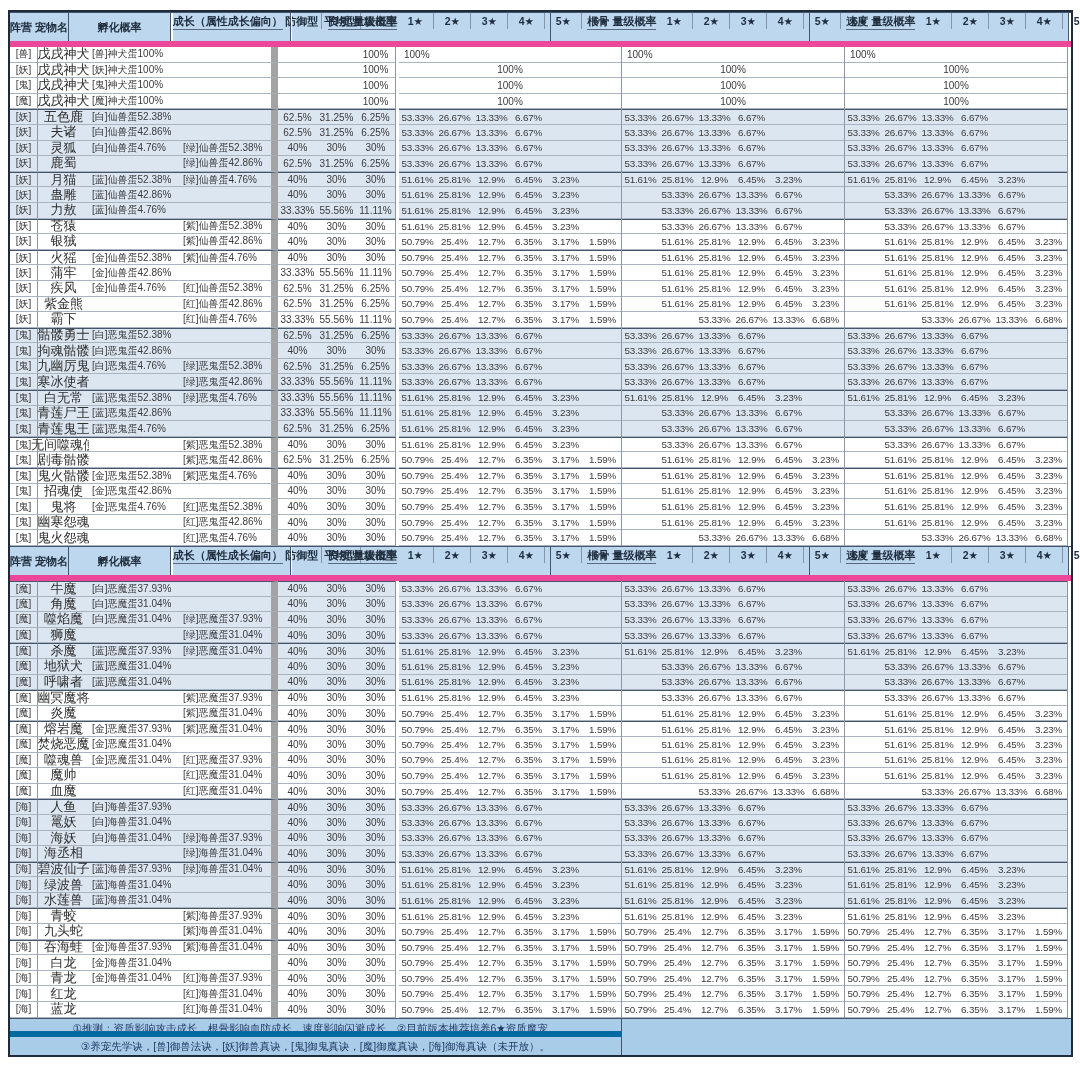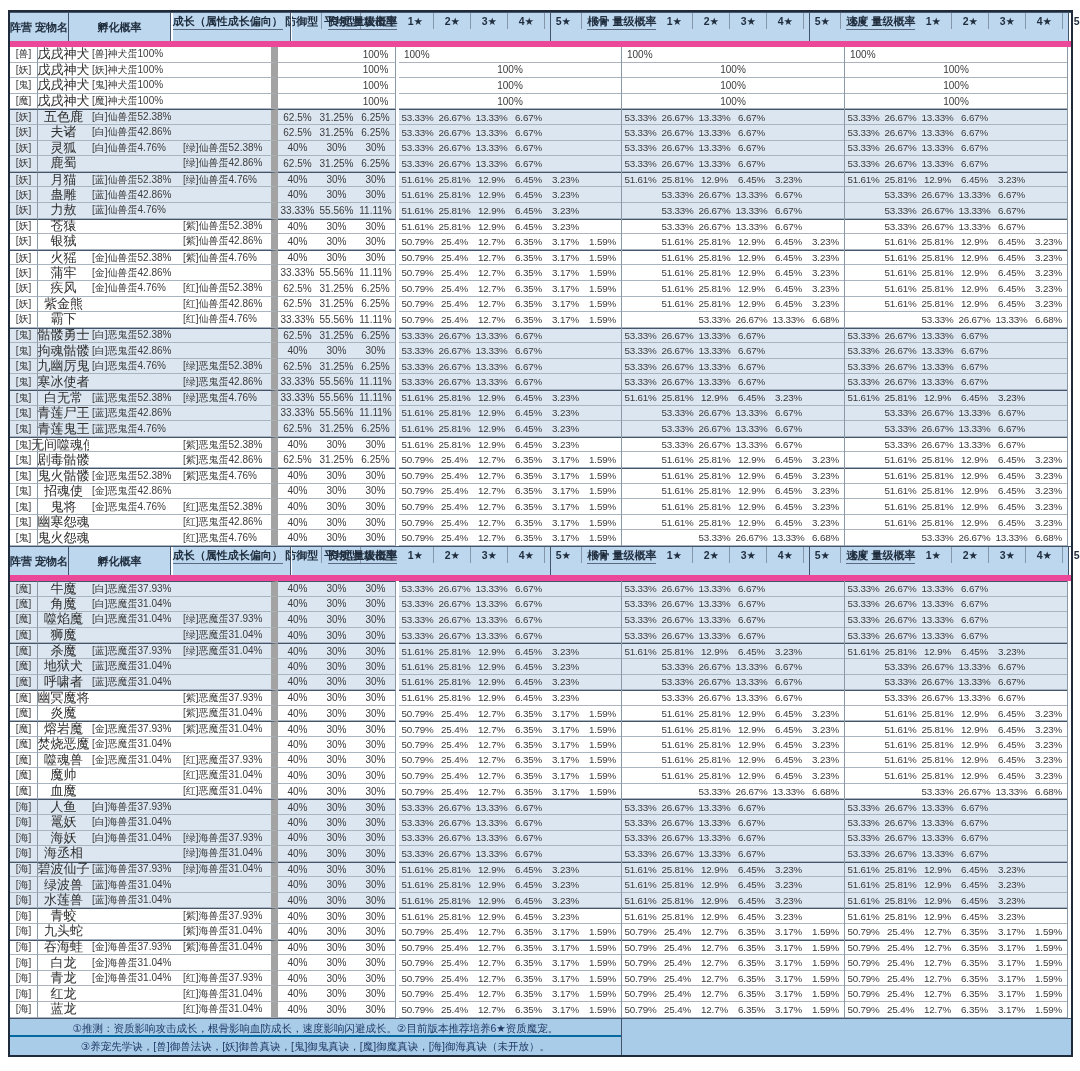--- a/index.html
+++ b/index.html
@@ -34,21 +34,21 @@
   .gap{width:3px;background:#fff;}
   .gap2{width:3px;background:#fff;}
   .sec{display:flex;width:223px;border-right:1px solid #8a97a5;}
   .sc{width:37px;font-size:9.8px;letter-spacing:-0.2px;}
   .ss{width:222px;}
   .ss.al{justify-content:flex-start;padding-left:5px;}
   
   .notes{display:flex;border-top:1px solid #44546a;background:#A9CCE9;}
   .nleft{width:612px;border-right:1px solid #44546a;}
   .nline{height:18px;line-height:18px;text-align:center;font-size:10.5px;color:#1f3864;white-space:nowrap;overflow:hidden;}
-  .nline1{border-bottom:2px solid #0369a1;}
+  .nline1{border-bottom:6px solid #0369a1;}
   .nright{width:449px;display:flex;flex-direction:column;justify-content:center;}
   .ntitle,.nsign{height:18px;line-height:18px;text-align:center;font-size:10.5px;color:#1f3864;}
   .ntitle{text-decoration:underline;font-weight:bold;}
 </style>
 </head>
 <body>
 
 <div class="sheet">
   <div id="tbl-top" class="tblock">
   <div class="thead">

